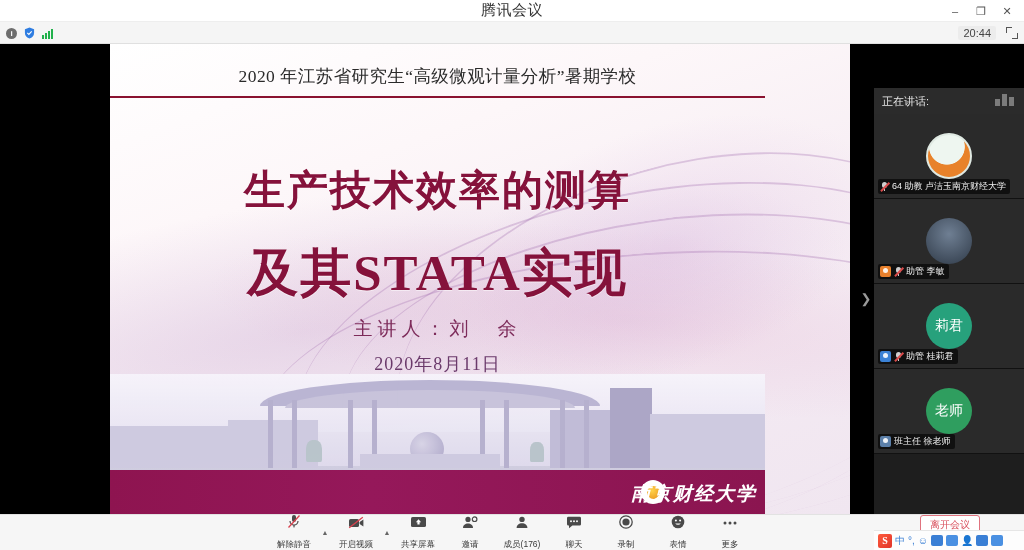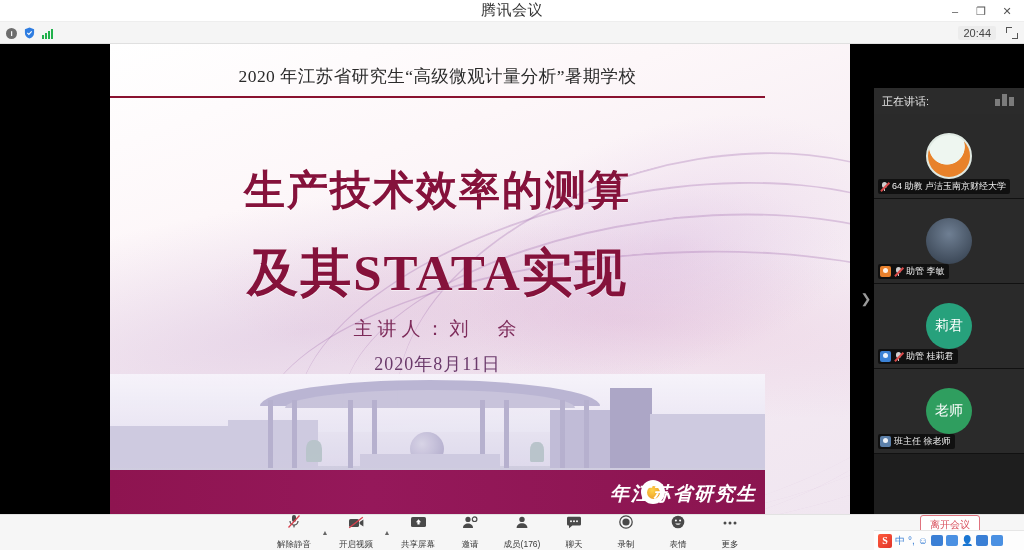--- a/index.html
+++ b/index.html
@@ -383,21 +383,21 @@
       <div class="c-sphere"></div>
       <div class="c-b soft" style="left:250px;top:80px;width:140px;height:14px"></div>
       <div class="c-trees" style="left:196px;top:66px;width:16px;height:22px"></div>
       <div class="c-trees" style="left:420px;top:68px;width:14px;height:20px"></div>
     </div>
 
     <div class="slide-footer">
       <div class="footer-logo">
           <i></i>
         </div>
-      <div class="footer-univ">年江苏省研究生</div>
+      <div class="footer-univ">南京财经大学</div>
     </div>
   </div>
 
   <div class="panel-collapse">❯</div>
 
   <div class="panel">
     <div class="panel-head">
       <span class="panel-head-label">正在讲话:</span>
       <span class="panel-wave">
           <i></i>

